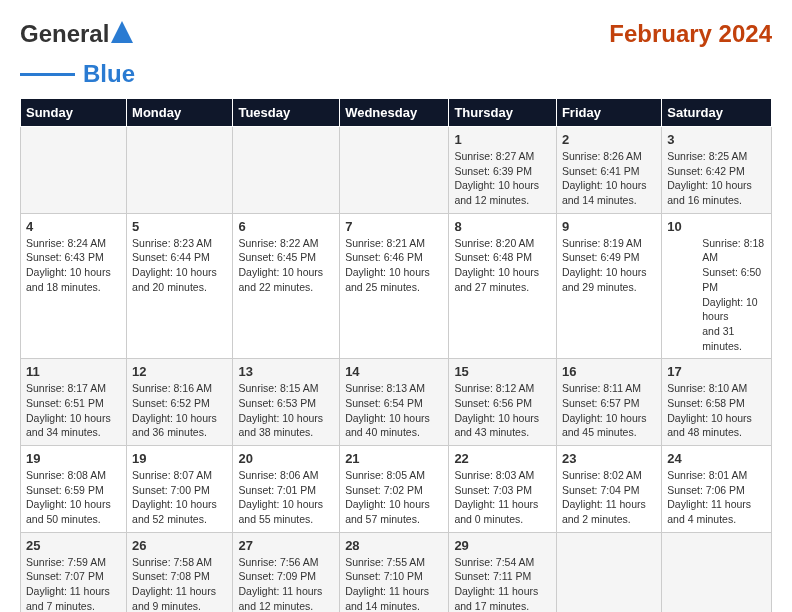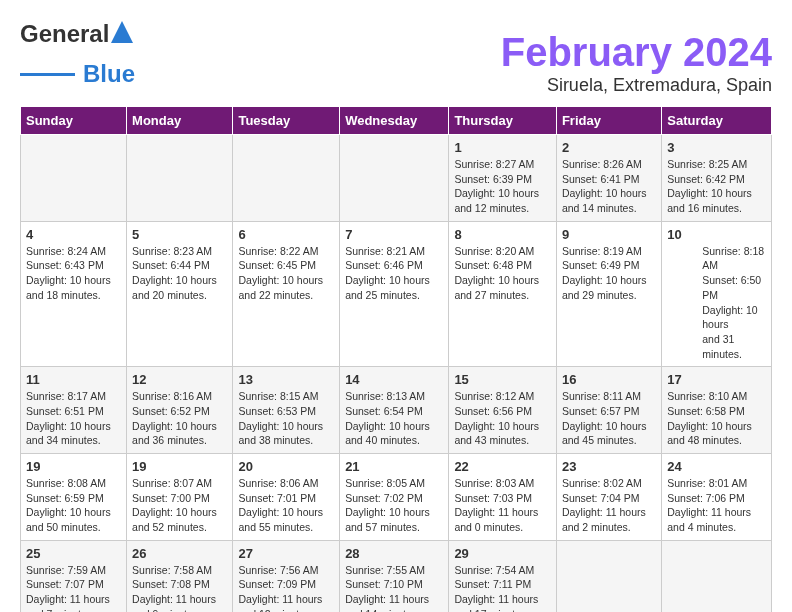--- a/index.html
+++ b/index.html
@@ -19,37 +19,36 @@
     .logo {
       display: flex;
       flex-direction: column;
       align-items: flex-start;
       gap: 16px;
     }
     .title-block {
       text-align: right;
     }
     .title-block h1 {
-      font-size: 40px;
+      font-size: 24px;
       font-weight: bold;
-      color: #8b5cf6;
-      margin-top: 10px;
+      color: #c2410c;
     }
     .title-block h2 {
       font-size: 18px;
       font-weight: normal;
       color: #333;
     }
     table {
       width: 100%;
       border-collapse: collapse;
       font-size: 11px;
     }
     thead tr th {
-      background: #701a75;
+      background: #0f172a;
       color: #fff;
       padding: 6px 5px;
       text-align: left;
       font-size: 13px;
       border: 1px solid #fff;
     }
     tbody tr td {
       border: 1px solid #ccc;
       padding: 5px 5px;
       vertical-align: top;
@@ -87,21 +86,20 @@
         <polygon points="0,22 11,0 22,22" fill="#2a7bd2"></polygon>
       </svg>
     </div>
     <div style="display:flex;align-items:center;margin-top:-4px;">
       <div style="width:55px;height:3px;background:#2a7bd2;margin-right:0;"></div>
       <span style="font-size:24px;font-weight:bold;color:#2a7bd2;margin-left:8px;">Blue</span>
     </div>
   </div>
   <div class="title-block">
     <h1>February 2024</h1>
-    <h2>Siruela, Extremadura, Spain</h2>
   </div>
 </div>
 
 <table>
   <thead>
     <tr>
     <th>Sunday</th>
         <th>Monday</th>
         <th>Tuesday</th>
         <th>Wednesday</th>

